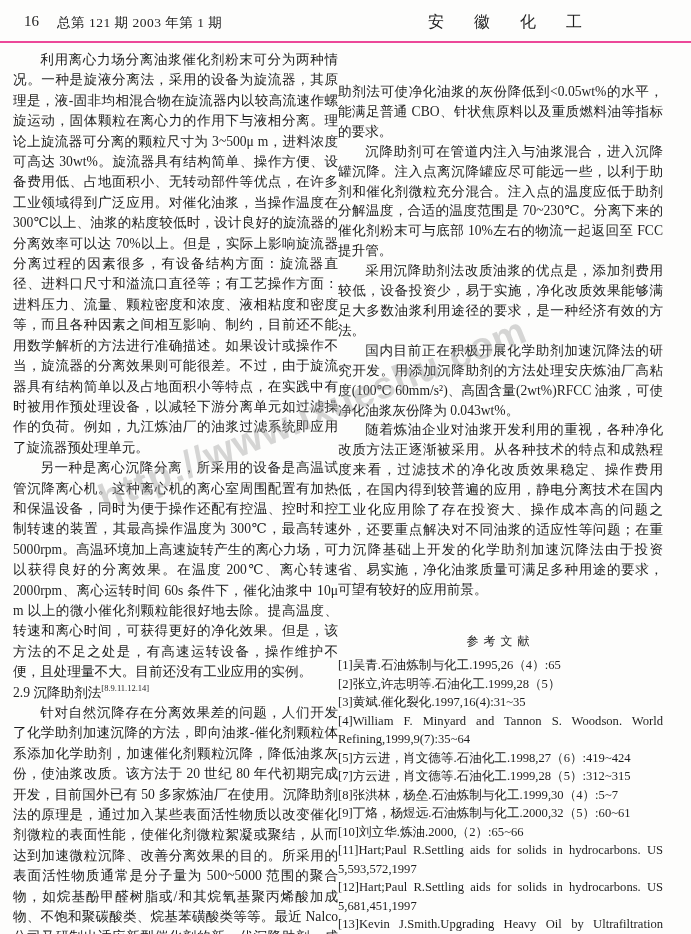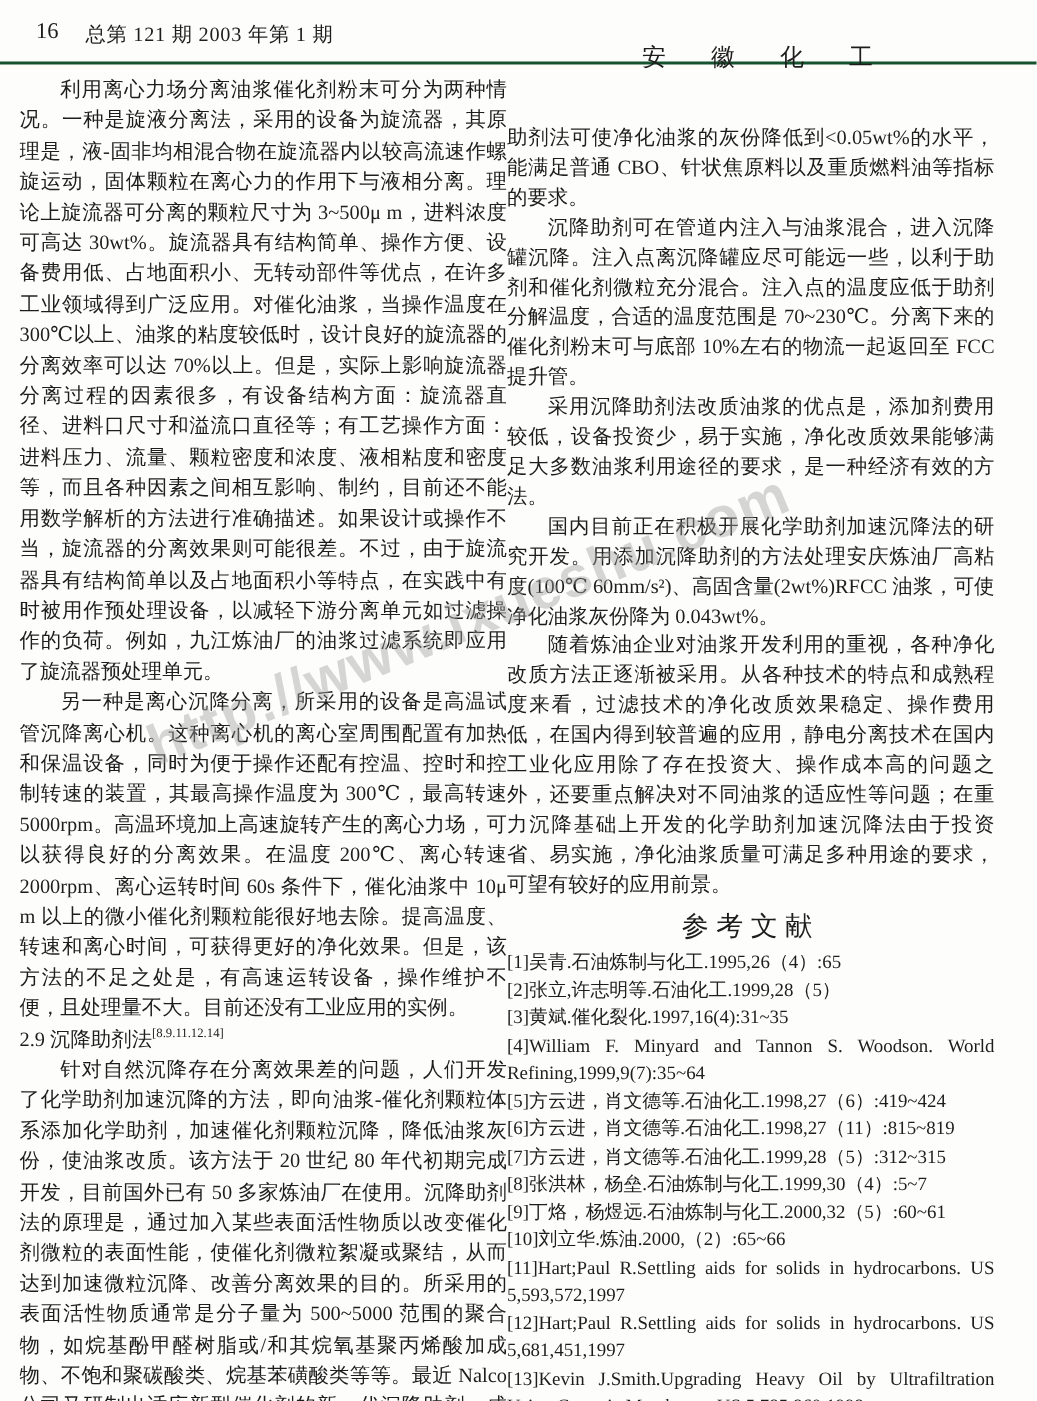--- a/index.html
+++ b/index.html
@@ -10,26 +10,26 @@
     font-family: "Liberation Serif", "DejaVu Serif", serif;
     overflow: hidden;
     position: relative;
   }
   .page { position: relative; width: 691px; height: 934px; }
 
   
   .header {
     position: relative;
     height: 41px;
-    border-bottom: 2px solid #14532d;
+    border-bottom: 2px solid #ec4899;
     font-size: 14px;
   }
   .page-num   { position: absolute; left: 24px;  top: 13px; font-size: 15px; }
   .issue-info { position: absolute; left: 57px;  top: 14px; font-size: 13.5px; letter-spacing: 0.5px; }
-  .journal    { position: absolute; left: 428px; top: 28px; font-size: 16px; letter-spacing: 13px; white-space: nowrap; }
+  .journal    { position: absolute; left: 428px; top: 12px; font-size: 16px; letter-spacing: 13px; white-space: nowrap; }
 
   
   .watermark {
     position: absolute;
     left: 85px; top: 398px;
     width: 430px;
     transform: rotate(-22deg);
     font-family: "Liberation Sans", "DejaVu Sans", sans-serif;
     font-weight: bold;
     font-size: 38px;
@@ -58,25 +58,25 @@
   .indent { text-indent: 2em; }
   .noindent { text-indent: 0; margin-top: 32px; }
   .sec-heading { text-indent: 0; }
   sup.cite {
     font-size: 8.5px;
     vertical-align: super;
     line-height: 0;
     letter-spacing: 0;
   }
   .ref-title {
-    font-size: 18px;
+    font-size: 12px;
     font-weight: normal;
     text-align: center;
     letter-spacing: 5px;
-    margin: 8px 0 5px 0;
+    margin: 32px 0 5px 0;
   }
   .ref {
     font-size: 12.6px;
     line-height: 18.5px;
     text-align: justify;
     text-indent: 0;
   }
 </style>
 </head>
 <body>
@@ -107,21 +107,20 @@
       <p class="indent">国内目前正在积极开展化学助剂加速沉降法的研究开发。用添加沉降助剂的方法处理安庆炼油厂高粘度(100℃ 60mm/s²)、高固含量(2wt%)RFCC 油浆，可使净化油浆灰份降为 0.043wt%。</p>
       <p class="indent">随着炼油企业对油浆开发利用的重视，各种净化改质方法正逐渐被采用。从各种技术的特点和成熟程度来看，过滤技术的净化改质效果稳定、操作费用低，在国内得到较普遍的应用，静电分离技术在国内工业化应用除了存在投资大、操作成本高的问题之外，还要重点解决对不同油浆的适应性等问题；在重力沉降基础上开发的化学助剂加速沉降法由于投资省、易实施，净化油浆质量可满足多种用途的要求，可望有较好的应用前景。</p>
 
       <h3 class="ref-title">参考文献</h3>
       <div class="refs">
         <p class="ref">[1]吴青.石油炼制与化工.1995,26（4）:65</p>
         <p class="ref">[2]张立,许志明等.石油化工.1999,28（5）</p>
         <p class="ref">[3]黄斌.催化裂化.1997,16(4):31~35</p>
         <p class="ref">[4]William F. Minyard and Tannon S. Woodson. World Refining,1999,9(7):35~64</p>
         <p class="ref">[5]方云进，肖文德等.石油化工.1998,27（6）:419~424</p>
-        <p class="ref">[6]方云进，肖文德等.石油化工.1998,27（11）:815~819</p>
         <p class="ref">[7]方云进，肖文德等.石油化工.1999,28（5）:312~315</p>
         <p class="ref">[8]张洪林，杨垒.石油炼制与化工.1999,30（4）:5~7</p>
         <p class="ref">[9]丁烙，杨煜远.石油炼制与化工.2000,32（5）:60~61</p>
         <p class="ref">[10]刘立华.炼油.2000,（2）:65~66</p>
         <p class="ref">[11]Hart;Paul R.Settling aids for solids in hydrocarbons. US 5,593,572,1997</p>
         <p class="ref">[12]Hart;Paul R.Settling aids for solids in hydrocarbons. US 5,681,451,1997</p>
         <p class="ref">[13]Kevin J.Smith.Upgrading Heavy Oil by Ultrafiltration Using Ceramic Membrane. US 5,785,860,1998</p>
 
       </div>
     </section>

